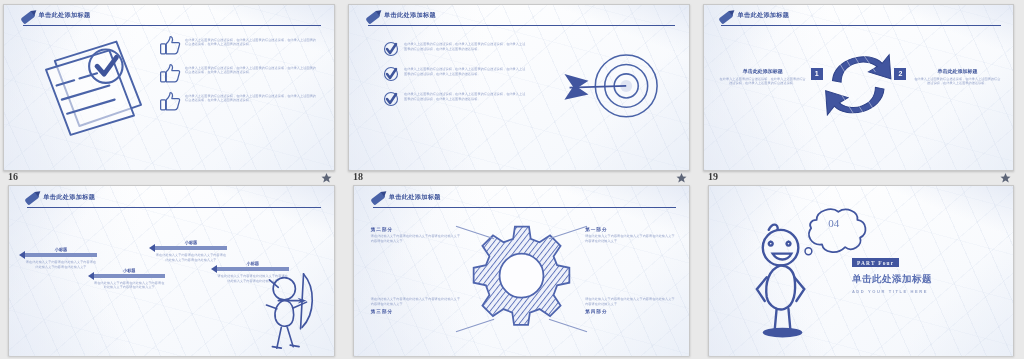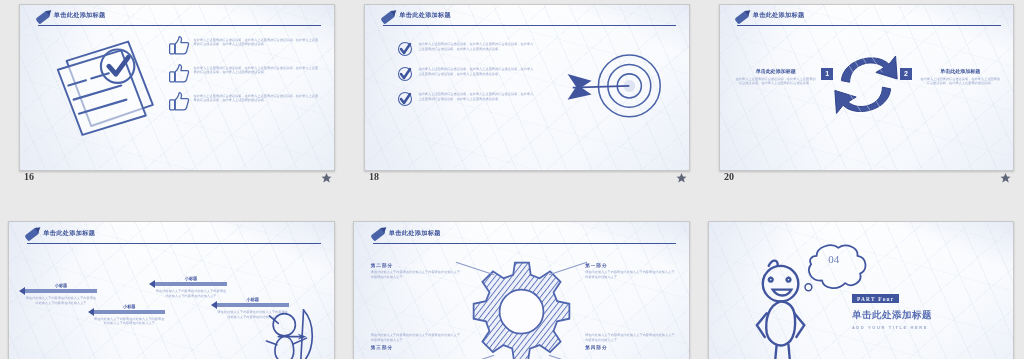--- a/index.html
+++ b/index.html
@@ -9,22 +9,22 @@
     background:#e9e9e9;
     font-family:"Liberation Sans","DejaVu Sans",sans-serif;
   }
   .grid{
     display:grid;
     grid-template-columns:345px 355px 324px;
     grid-template-rows:185px 174px;
     width:1024px;height:359px;
   }
   .cell{position:relative;box-sizing:border-box;}
-  .cell.r1{padding:4px 12px 0 3px;margin-left:16px;}
-  .cell.r2{padding:0px 12px 0 8px;margin-top:36px;}
+  .cell.r1{padding:4px 12px 0 3px;}
+  .cell.r2{padding:0px 12px 0 8px;}
   .thumb{
     position:relative;
     width:100%;height:165px;
     background:#fbfcfe;
     border:1px solid #c8c8c8;
     box-shadow:0 1px 2px rgba(0,0,0,.18);
     overflow:hidden;
   }
   .cell.r2 .thumb{height:170px;border-bottom:none;}
   
@@ -316,21 +316,21 @@
               <line x1="56" y1="16" x2="70" y2="36"></line>
               <line x1="30" y1="62" x2="44" y2="84"></line>
               <line x1="42" y1="62" x2="56" y2="84"></line>
               <line x1="54" y1="58" x2="68" y2="80"></line>
             </g>
           </svg>
         </div>
       </div>
     </div>
     <div class="meta">
-      <span class="slidenum">20</span>
+      <span class="slidenum">19</span>
       <span class="starwrap">
         <svg viewBox="0 0 24 24">
             <path d="M12 2 L15 9 L22 9.5 L16.5 14 L18.5 21 L12 17 L5.5 21 L7.5 14 L2 9.5 L9 9 Z" fill="#5d6577"></path>
           </svg>
       </span>
     </div>
   </div>
 
   <div class="cell r2">
     <div class="thumb">

